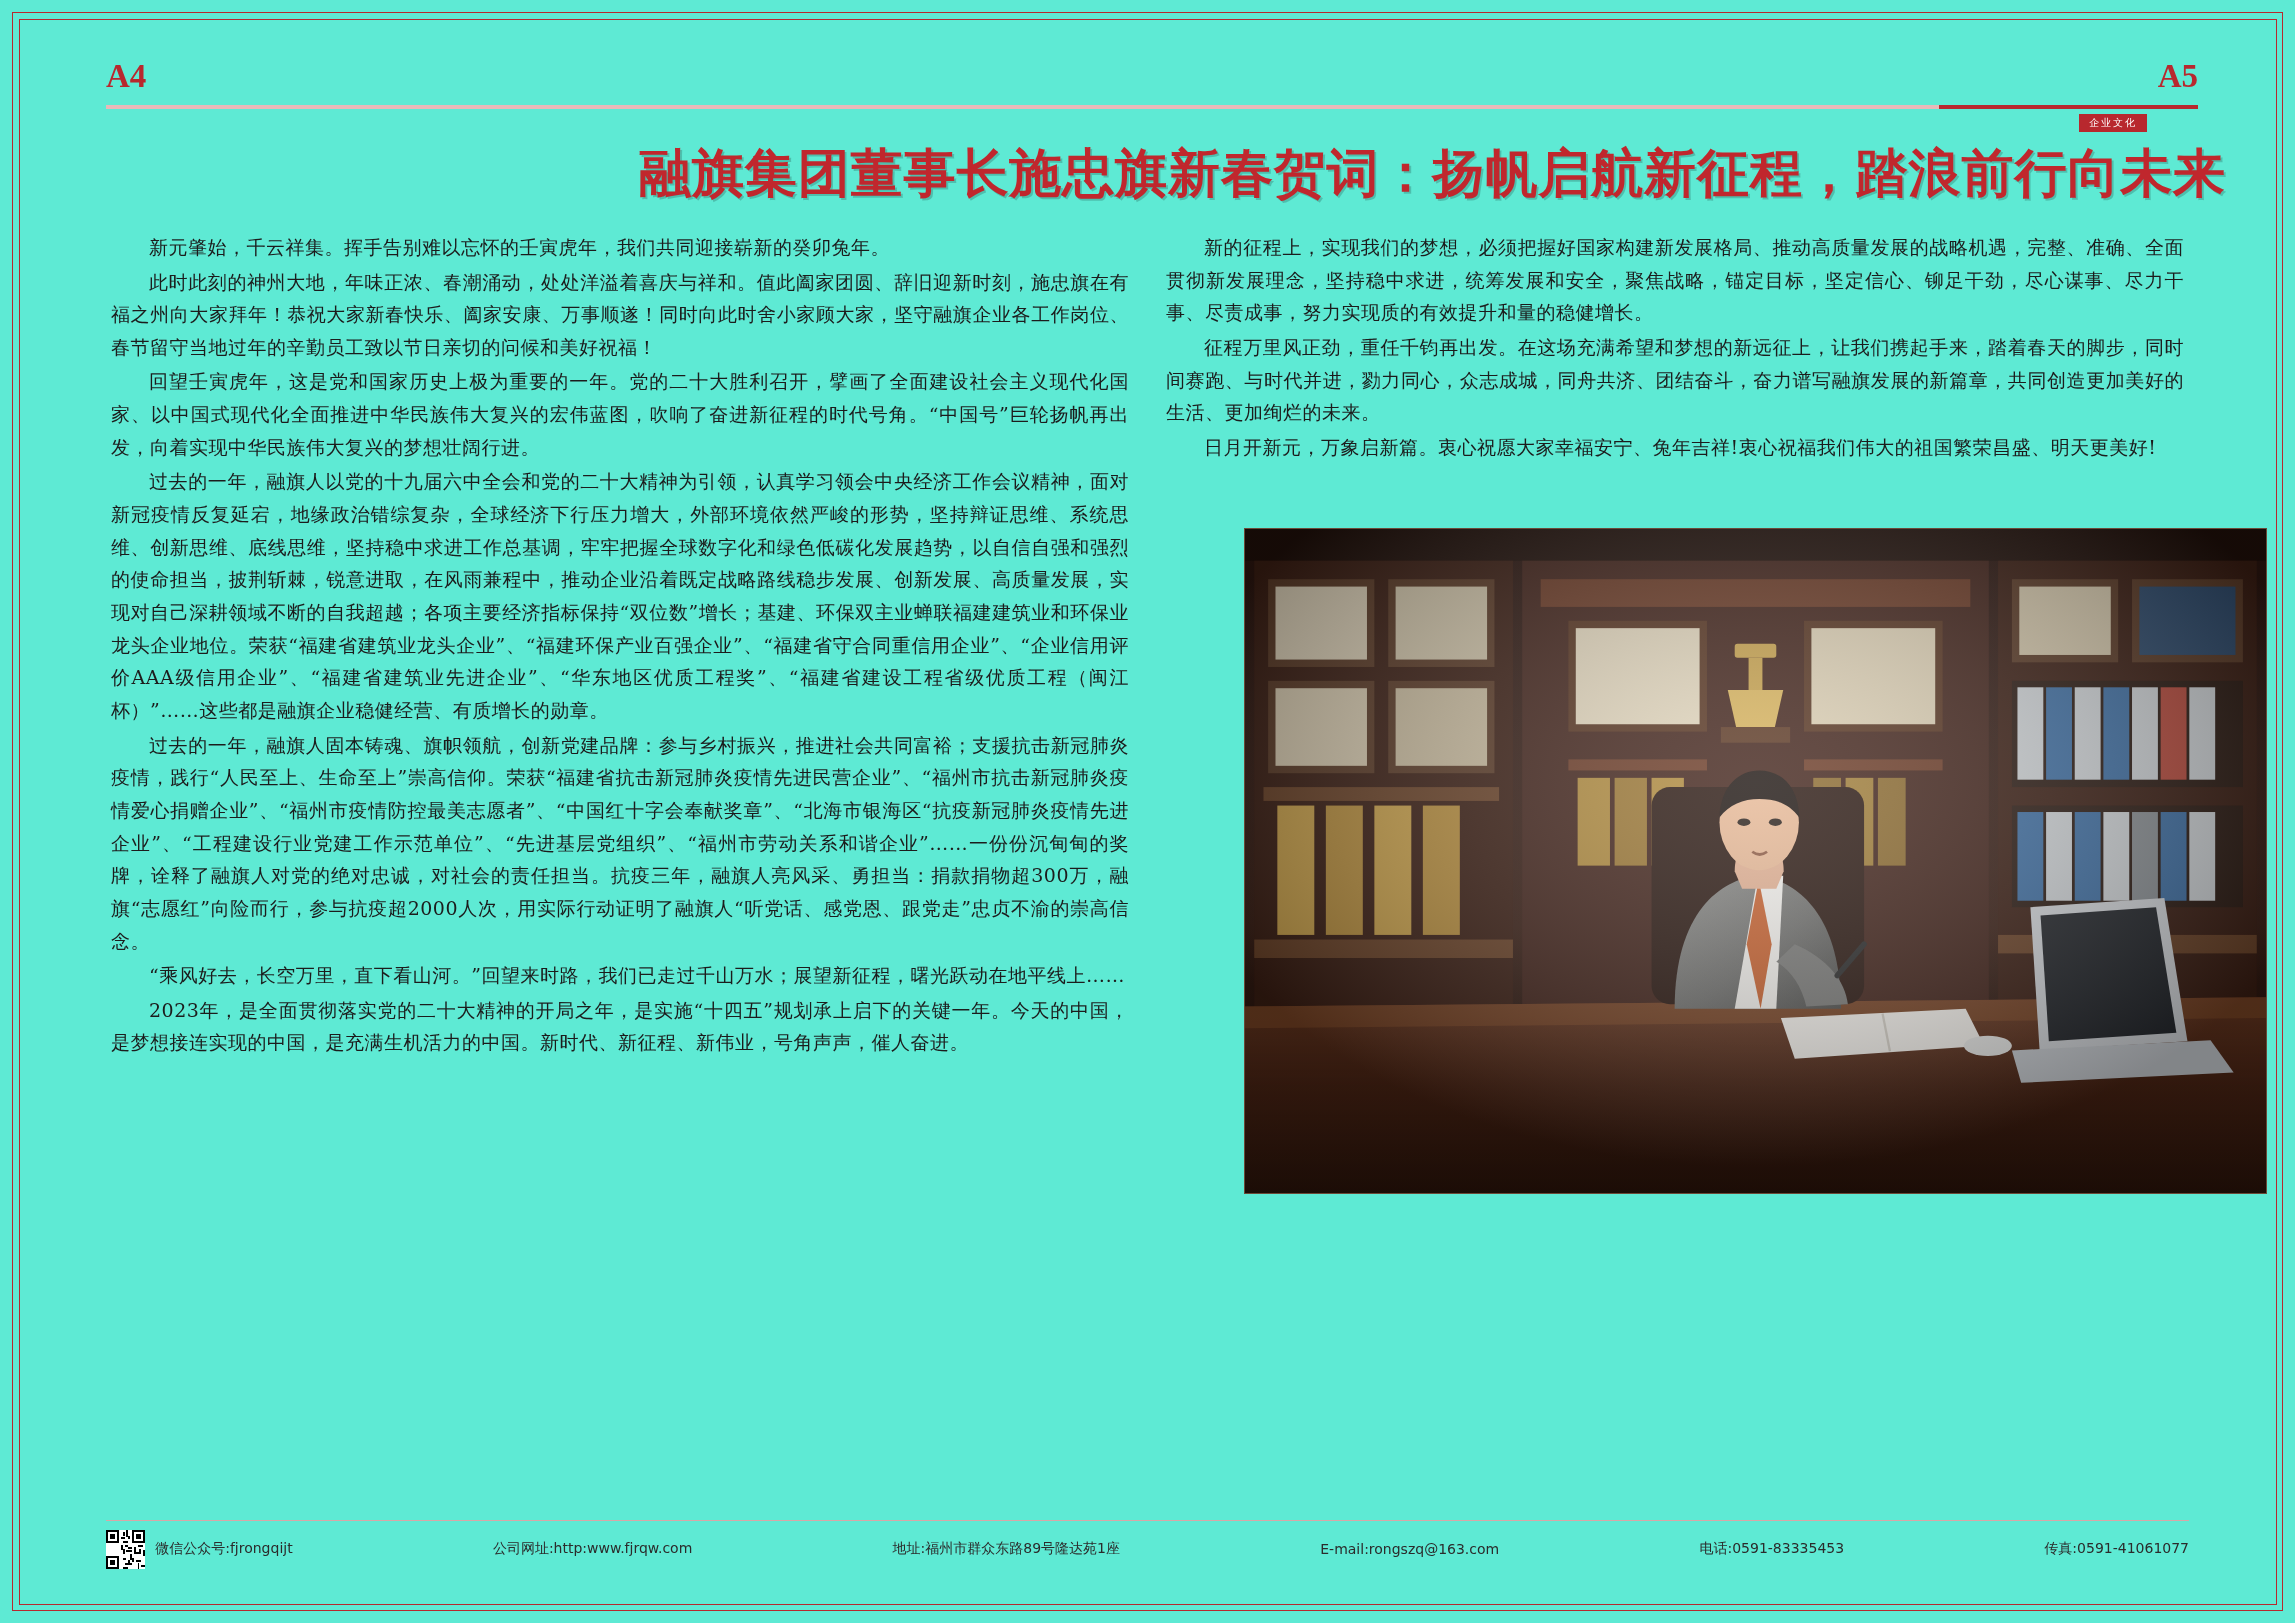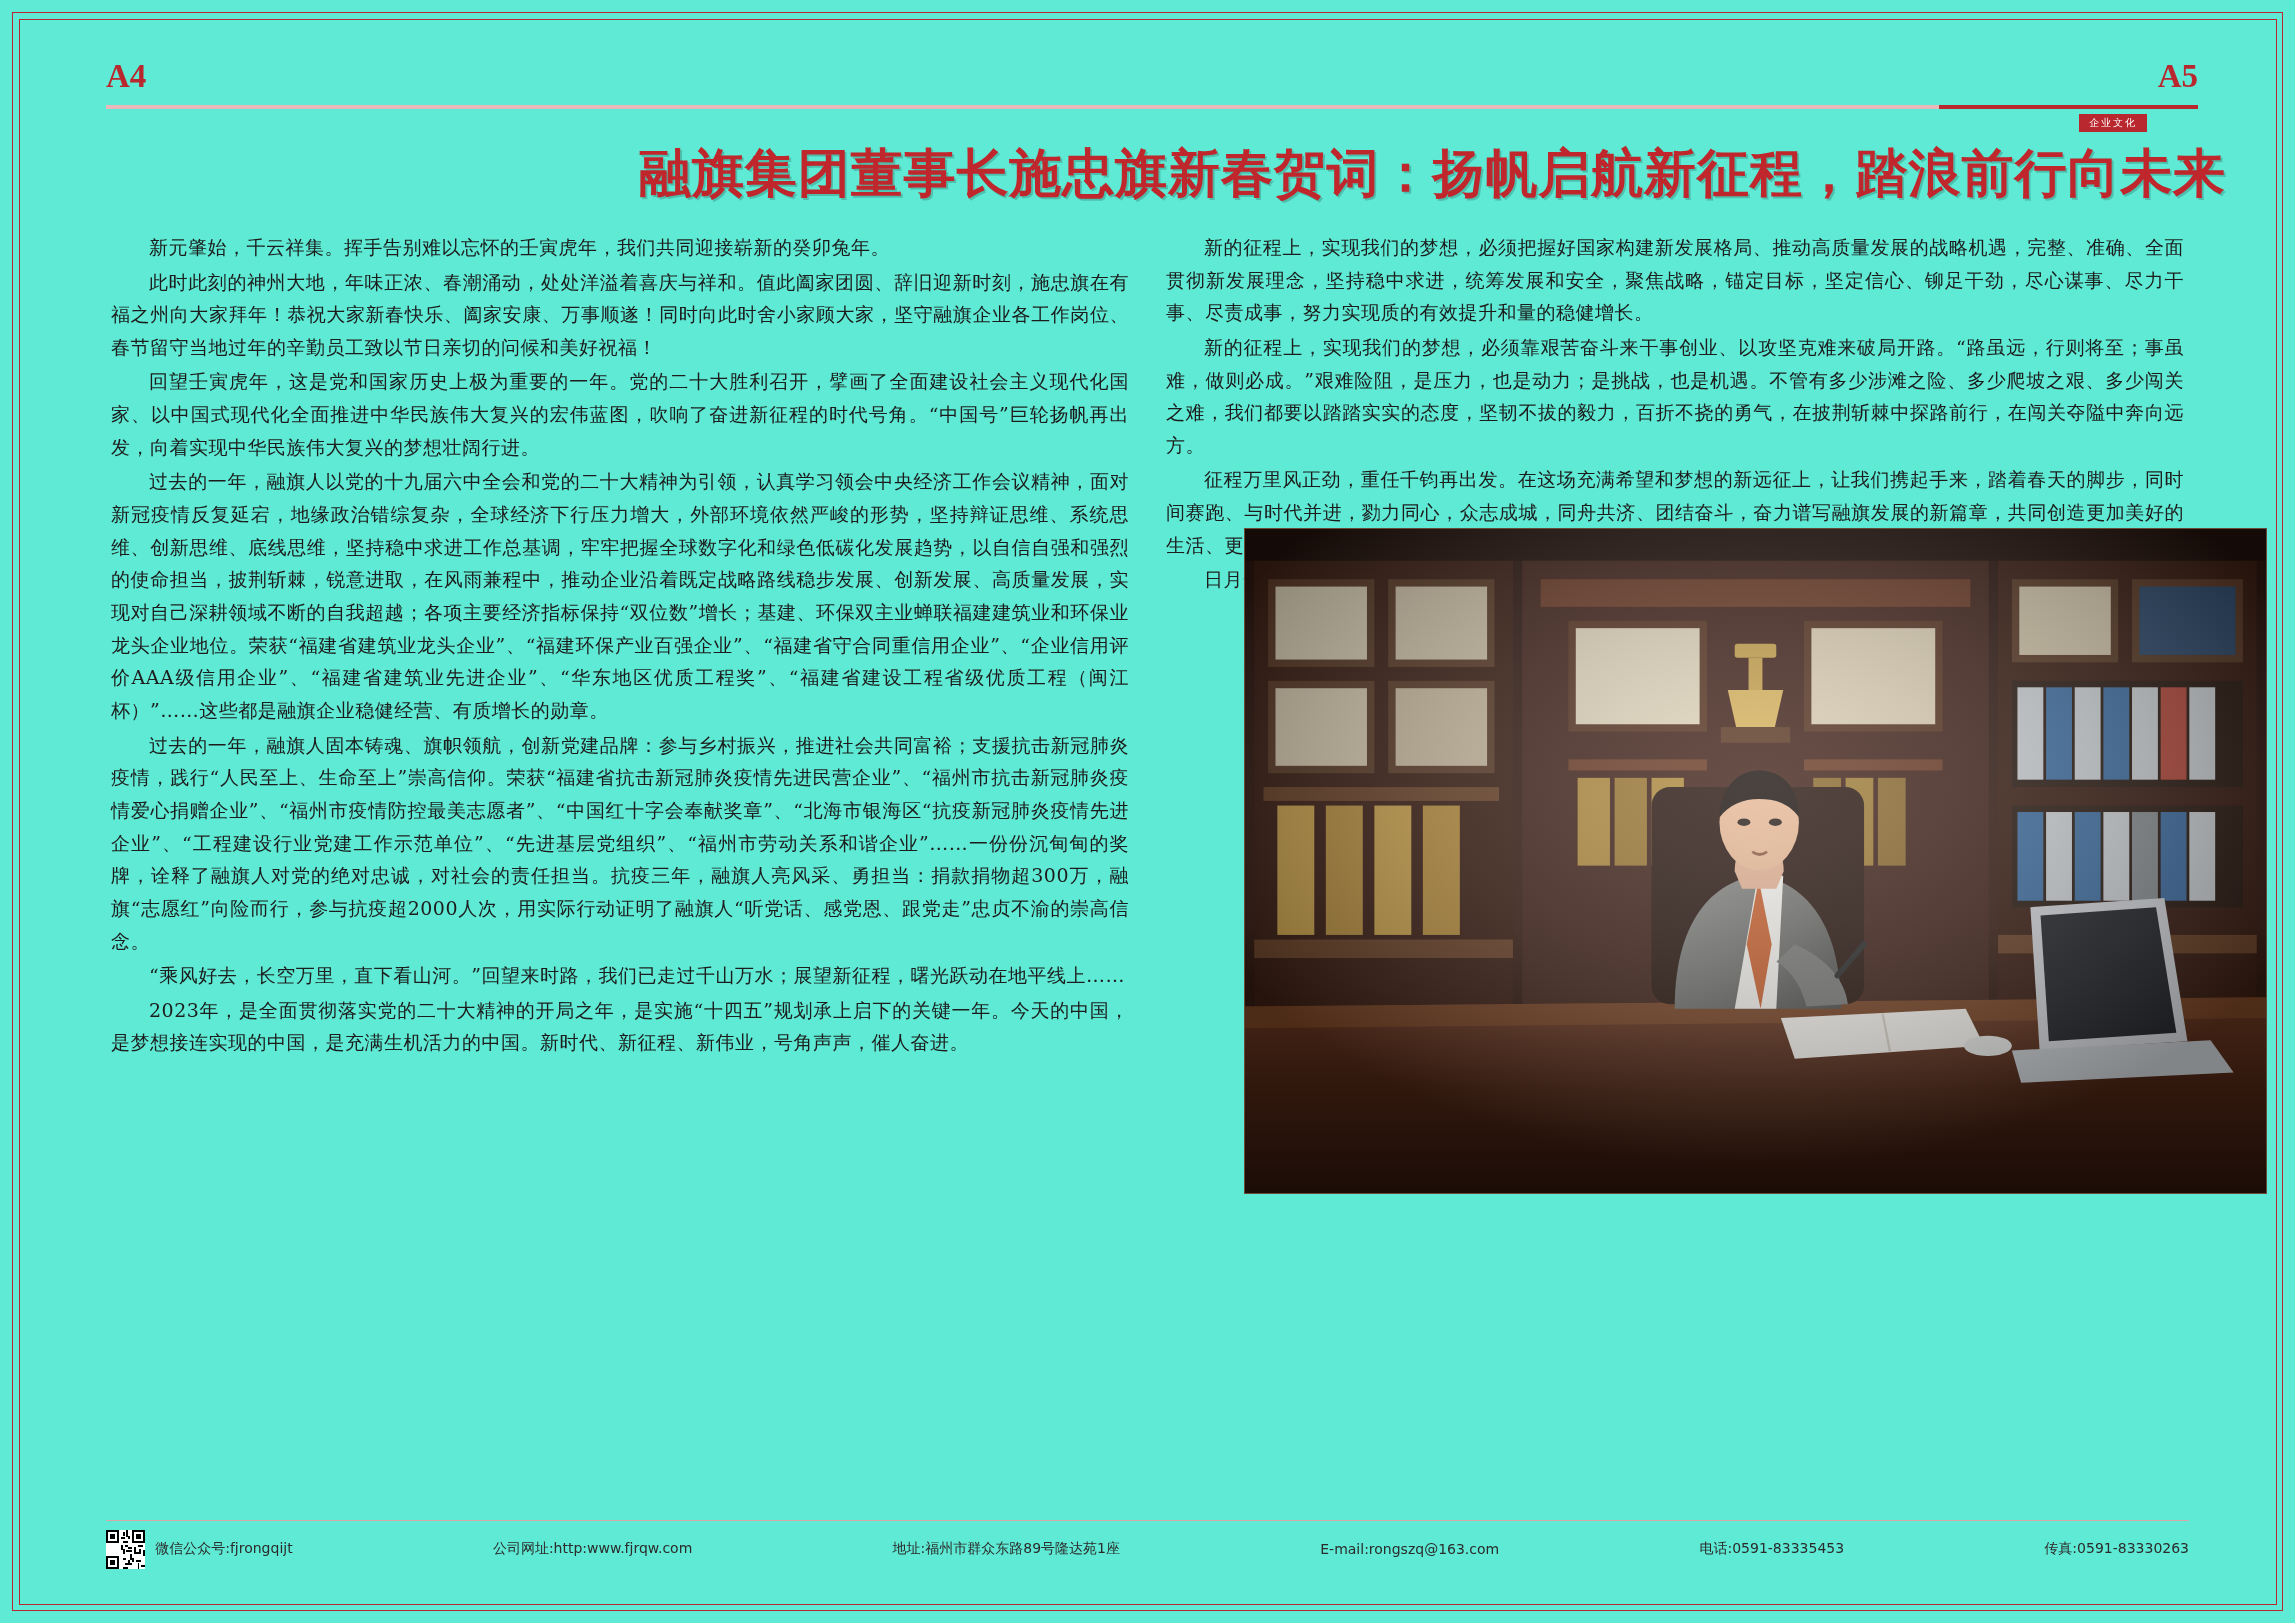--- a/index.html
+++ b/index.html
@@ -189,21 +189,20 @@
       <p>此时此刻的神州大地，年味正浓、春潮涌动，处处洋溢着喜庆与祥和。值此阖家团圆、辞旧迎新时刻，施忠旗在有福之州向大家拜年！恭祝大家新春快乐、阖家安康、万事顺遂！同时向此时舍小家顾大家，坚守融旗企业各工作岗位、春节留守当地过年的辛勤员工致以节日亲切的问候和美好祝福！</p>
       <p>回望壬寅虎年，这是党和国家历史上极为重要的一年。党的二十大胜利召开，擘画了全面建设社会主义现代化国家、以中国式现代化全面推进中华民族伟大复兴的宏伟蓝图，吹响了奋进新征程的时代号角。“中国号”巨轮扬帆再出发，向着实现中华民族伟大复兴的梦想壮阔行进。</p>
       <p>过去的一年，融旗人以党的十九届六中全会和党的二十大精神为引领，认真学习领会中央经济工作会议精神，面对新冠疫情反复延宕，地缘政治错综复杂，全球经济下行压力增大，外部环境依然严峻的形势，坚持辩证思维、系统思维、创新思维、底线思维，坚持稳中求进工作总基调，牢牢把握全球数字化和绿色低碳化发展趋势，以自信自强和强烈的使命担当，披荆斩棘，锐意进取，在风雨兼程中，推动企业沿着既定战略路线稳步发展、创新发展、高质量发展，实现对自己深耕领域不断的自我超越；各项主要经济指标保持“双位数”增长；基建、环保双主业蝉联福建建筑业和环保业龙头企业地位。荣获“福建省建筑业龙头企业”、“福建环保产业百强企业”、“福建省守合同重信用企业”、“企业信用评价AAA级信用企业”、“福建省建筑业先进企业”、“华东地区优质工程奖”、“福建省建设工程省级优质工程（闽江杯）”……这些都是融旗企业稳健经营、有质增长的勋章。</p>
       <p>过去的一年，融旗人固本铸魂、旗帜领航，创新党建品牌：参与乡村振兴，推进社会共同富裕；支援抗击新冠肺炎疫情，践行“人民至上、生命至上”崇高信仰。荣获“福建省抗击新冠肺炎疫情先进民营企业”、“福州市抗击新冠肺炎疫情爱心捐赠企业”、“福州市疫情防控最美志愿者”、“中国红十字会奉献奖章”、“北海市银海区“抗疫新冠肺炎疫情先进企业”、“工程建设行业党建工作示范单位”、“先进基层党组织”、“福州市劳动关系和谐企业”……一份份沉甸甸的奖牌，诠释了融旗人对党的绝对忠诚，对社会的责任担当。抗疫三年，融旗人亮风采、勇担当：捐款捐物超300万，融旗“志愿红”向险而行，参与抗疫超2000人次，用实际行动证明了融旗人“听党话、感党恩、跟党走”忠贞不渝的崇高信念。</p>
       <p>“乘风好去，长空万里，直下看山河。”回望来时路，我们已走过千山万水；展望新征程，曙光跃动在地平线上……</p>
       <p>2023年，是全面贯彻落实党的二十大精神的开局之年，是实施“十四五”规划承上启下的关键一年。今天的中国，是梦想接连实现的中国，是充满生机活力的中国。新时代、新征程、新伟业，号角声声，催人奋进。</p>
     </div>
 
     <div class="col col-right">
       <p>新的征程上，实现我们的梦想，必须把握好国家构建新发展格局、推动高质量发展的战略机遇，完整、准确、全面贯彻新发展理念，坚持稳中求进，统筹发展和安全，聚焦战略，锚定目标，坚定信心、铆足干劲，尽心谋事、尽力干事、尽责成事，努力实现质的有效提升和量的稳健增长。</p>
-      <p>新的征程上，实现我们的梦想，必须靠艰苦奋斗来干事创业、以攻坚克难来破局开路。“路虽远，行则将至；事虽难，做则必成。”艰难险阻，是压力，也是动力；是挑战，也是机遇。不管有多少涉滩之险、多少爬坡之艰、多少闯关之难，我们都要以踏踏实实的态度，坚韧不拔的毅力，百折不挠的勇气，在披荆斩棘中探路前行，在闯关夺隘中奔向远方。</p>
       <p>征程万里风正劲，重任千钧再出发。在这场充满希望和梦想的新远征上，让我们携起手来，踏着春天的脚步，同时间赛跑、与时代并进，勠力同心，众志成城，同舟共济、团结奋斗，奋力谱写融旗发展的新篇章，共同创造更加美好的生活、更加绚烂的未来。</p>
       <p>日月开新元，万象启新篇。衷心祝愿大家幸福安宁、兔年吉祥!衷心祝福我们伟大的祖国繁荣昌盛、明天更美好!</p>
     </div>
   </div>
 
   <div class="photo">
     <svg viewBox="0 0 2210 1440" preserveAspectRatio="xMidYMid slice">
       <defs>
         <linearGradient id="roomBg" x1="0" y1="0" x2="0" y2="1">
           <stop offset="0%" stop-color="#2b1610"></stop>
@@ -370,16 +369,16 @@
     <div class="footer-item">微信公众号:fjrongqijt</div>
     <div class="footer-spacer"></div>
     <div class="footer-item">公司网址:http:www.fjrqw.com</div>
     <div class="footer-spacer"></div>
     <div class="footer-item">地址:福州市群众东路89号隆达苑1座</div>
     <div class="footer-spacer"></div>
     <div class="footer-item">E-mail:rongszq@163.com</div>
     <div class="footer-spacer"></div>
     <div class="footer-item">电话:0591-83335453</div>
     <div class="footer-spacer"></div>
-    <div class="footer-item" style="margin-right:0">传真:0591-83330263</div>
+    <div class="footer-item" style="margin-right:0">传真:0591-41061077</div>
   </div>
 </div>
 
 
 </body></html>

